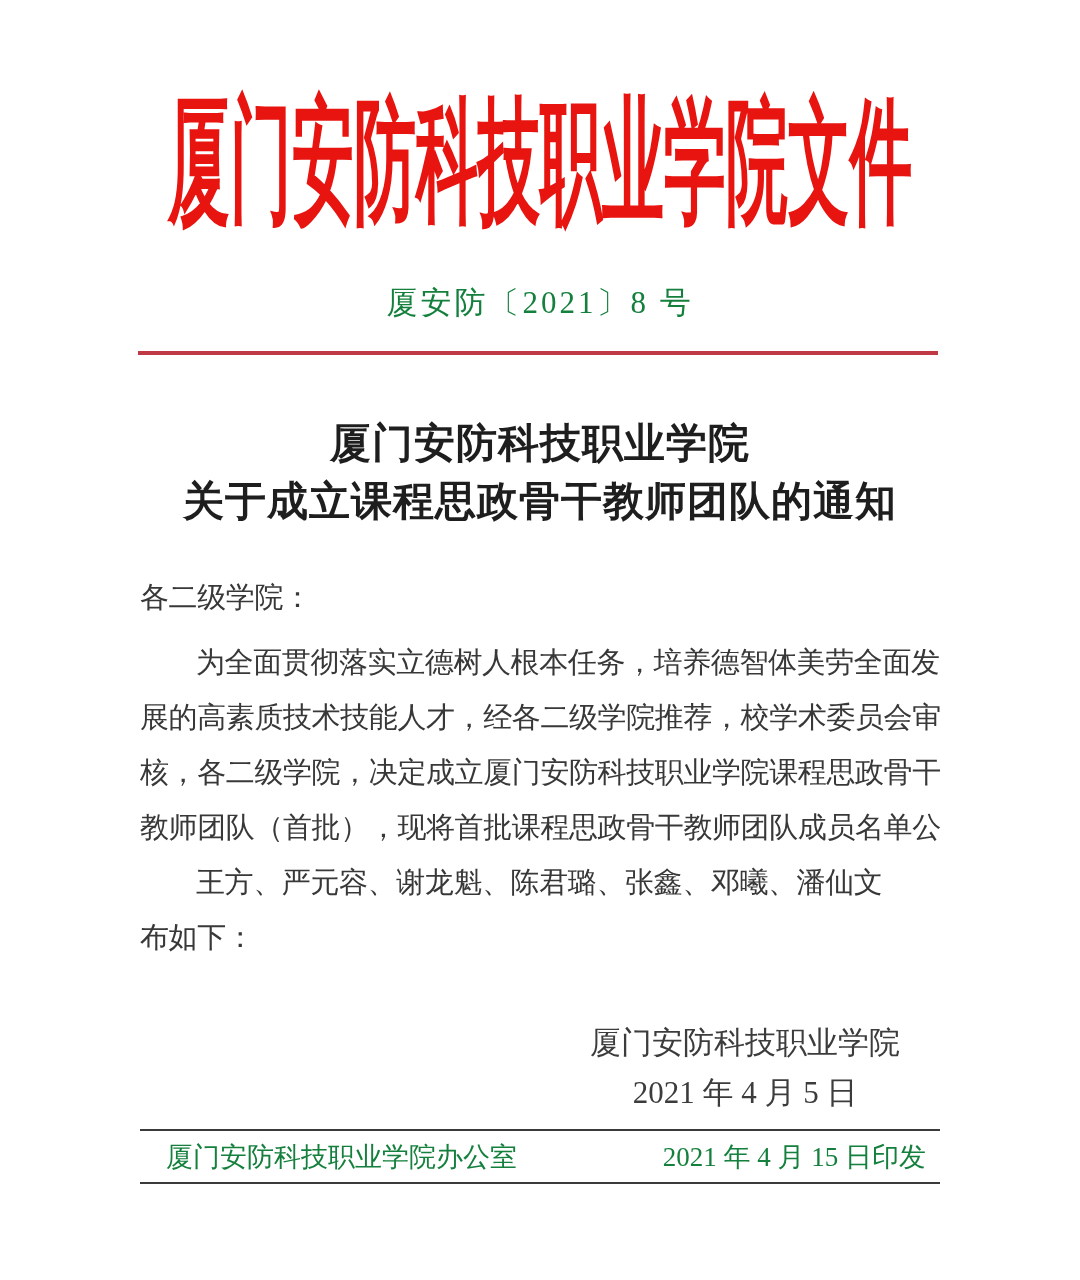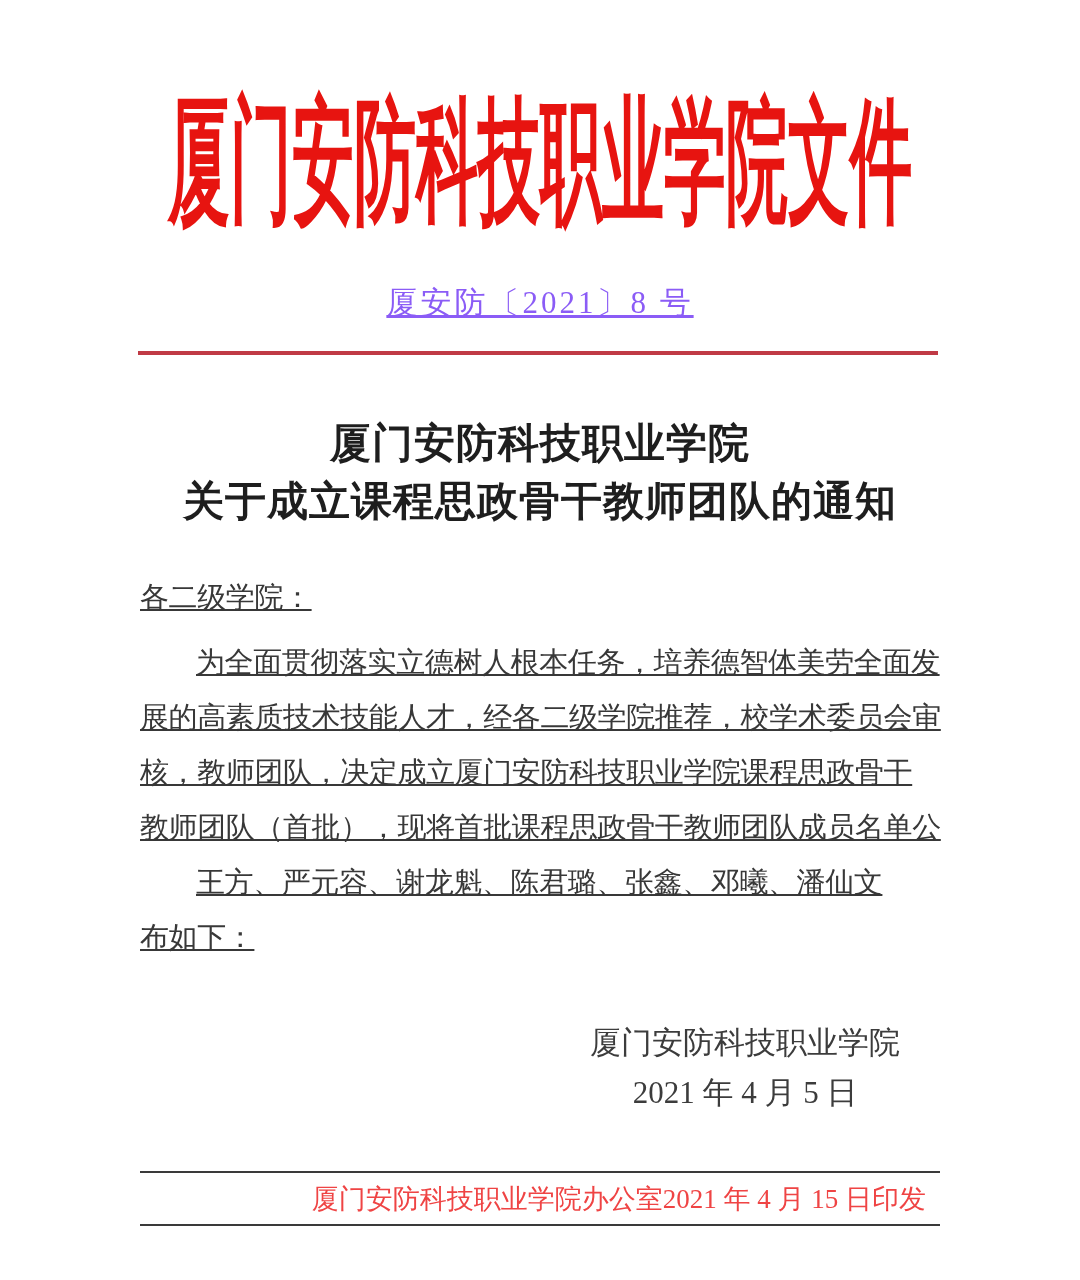--- a/index.html
+++ b/index.html
@@ -40,22 +40,21 @@
   
   .doc-number {
     position: absolute;
     top: 285px;
     left: 0;
     right: 0;
     text-align: center;
     font-size: 31px;
     line-height: 36px;
     letter-spacing: 3px;
-    color: #8b5cf6;
-    text-decoration: underline;
+    color: #15803d;
   }
   
   .red-rule {
     position: absolute;
     top: 351px;
     left: 138px;
     width: 800px;
     height: 4px;
     background: #c03a45;
   }
@@ -75,21 +74,20 @@
   
   .body-block {
     position: absolute;
     top: 570px;
     left: 140px;
     width: 802px;
     font-size: 29px;
     line-height: 55px;
     letter-spacing: -0.4px;
     color: #383838;
-    text-decoration: underline;
   }
   .para {
     margin-top: 10px;
   }
   .line {
     white-space: nowrap;
   }
   .indent {
     text-indent: 56px;
   }
@@ -109,27 +107,26 @@
     position: absolute;
     top: 1129px;
     left: 140px;
     width: 800px;
     height: 55px;
     box-sizing: border-box;
     border-top: 2px solid #3a3a3a;
     border-bottom: 2px solid #3a3a3a;
     display: flex;
     align-items: center;
-    justify-content: flex-end;
+    justify-content: space-between;
     padding-left: 26px;
     padding-right: 14px;
     font-size: 27px;
-    color: #ef4444;
+    color: #15803d;
     white-space: nowrap;
-    margin-top: 42px;
   }
 </style>
 </head>
 <body>
 
 <div class="page">
 
   <div class="banner-wrap">
     <div class="banner-text">厦门安防科技职业学院文件</div>
   </div>
@@ -141,21 +138,21 @@
   <div class="doc-title">
     <div>厦门安防科技职业学院</div>
     <div>关于成立课程思政骨干教师团队的通知</div>
   </div>
 
   <div class="body-block">
     <div class="line">各二级学院：</div>
     <div class="para">
       <div class="line indent">为全面贯彻落实立德树人根本任务，培养德智体美劳全面发</div>
       <div class="line">展的高素质技术技能人才，经各二级学院推荐，校学术委员会审</div>
-      <div class="line">核，教师团队，决定成立厦门安防科技职业学院课程思政骨干</div>
+      <div class="line">核，各二级学院，决定成立厦门安防科技职业学院课程思政骨干</div>
       <div class="line">教师团队（首批），现将首批课程思政骨干教师团队成员名单公</div>
       <div class="line indent">王方、严元容、谢龙魁、陈君璐、张鑫、邓曦、潘仙文</div>
       <div class="line">布如下：</div>
     </div>
   </div>
 
   <div class="signature-block">
     <div>厦门安防科技职业学院</div>
     <div>2021 年 4 月 5 日</div>
   </div>

